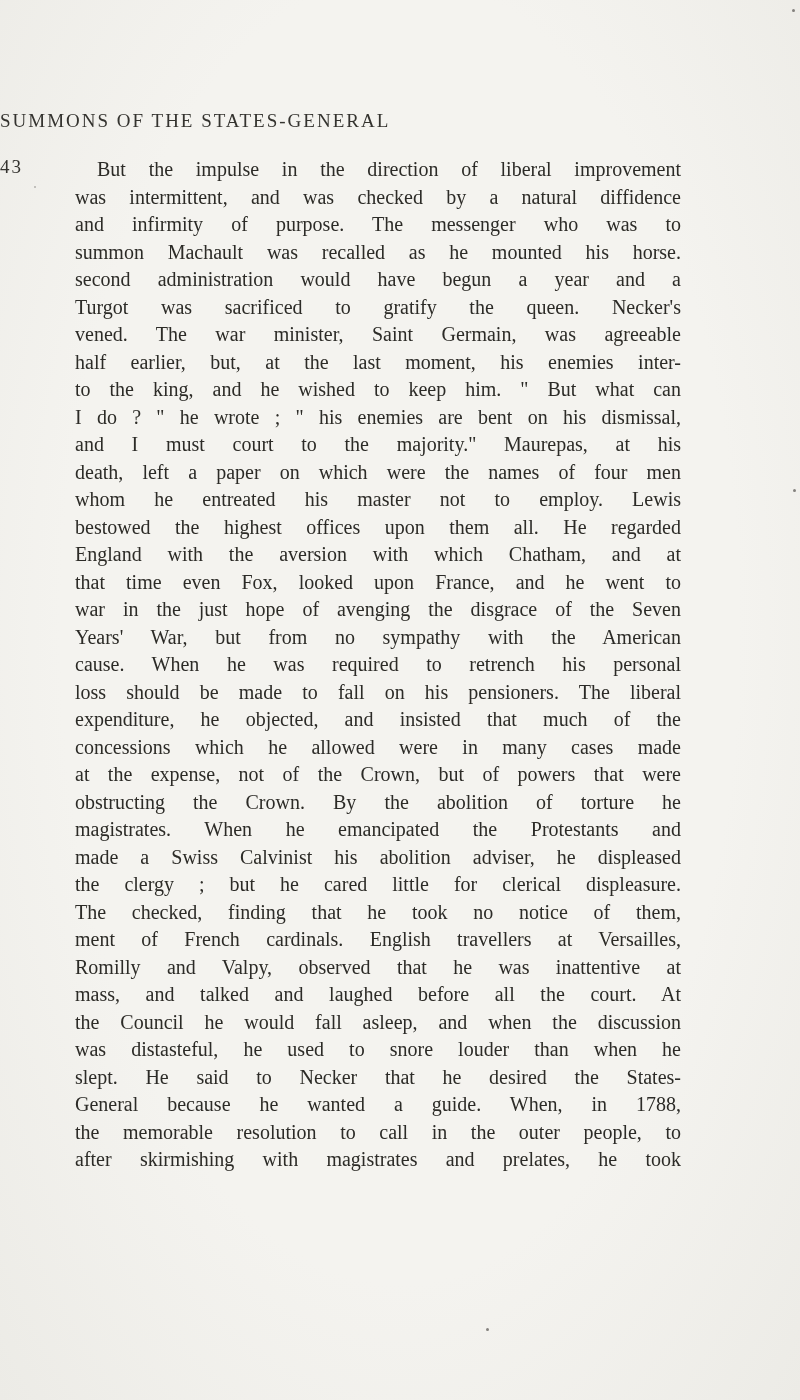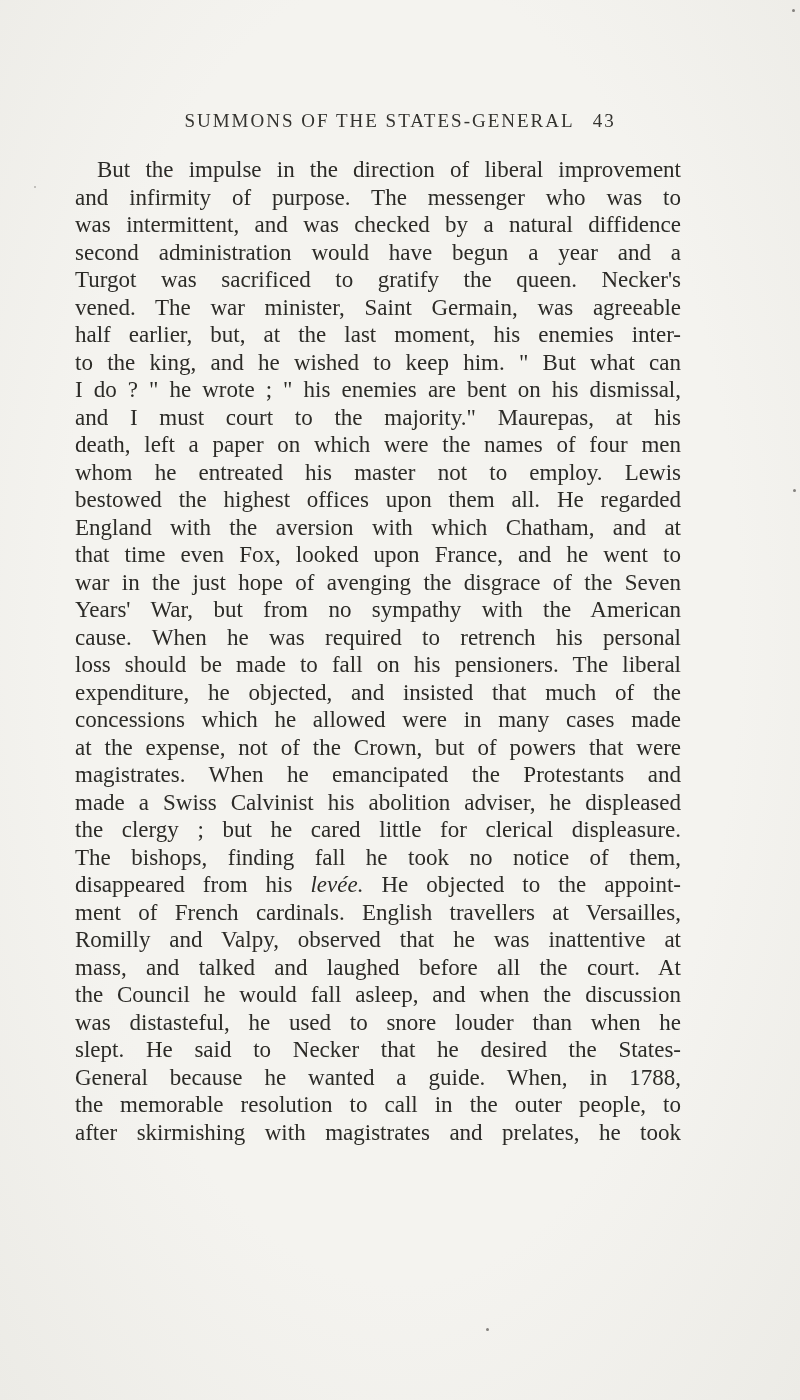--- a/index.html
+++ b/index.html
@@ -13,32 +13,33 @@
     overflow: hidden;
   }
   .running-header {
     position: absolute;
     top: 110px;
     left: 0;
     width: 100%;
     display: flex;
     justify-content: center;
     align-items: baseline;
-    gap: 18px;
+    gap: 24px;
     font-size: 19px;
     letter-spacing: 2px;
     color: #34332f;
+    flex-direction: column;
   }
   .body-text {
     position: absolute;
     top: 156px;
     left: 75px;
     width: 606px;
     color: #2c2b27;
-    font-size: 23px;
+    font-size: 20px;
   }
   .line {
     height: 27.5px;
     line-height: 27.5px;
     text-align: justify;
     text-align-last: justify;
     -moz-text-align-last: justify;
     white-space: normal;
   }
   .line:first-child { text-indent: 22px; }
@@ -59,46 +60,47 @@
 
 <div class="page">
 
   <div class="running-header">
     <span>SUMMONS OF THE STATES-GENERAL</span>
     <span>43</span>
   </div>
 
   <div class="body-text" id="body-text">
       <div class="line"><span>But the impulse in the direction of liberal improvement</span></div>
+      <div class="line"><span>was intermittent, and was checked by a natural diffidence</span></div>
       <div class="line"><span>and infirmity of purpose.  The messenger who was to</span></div>
-      <div class="line"><span>was intermittent, and was checked by a natural diffidence</span></div>
+      <div class="line"><span>summon Machault was recalled as he mounted his horse.</span></div>
       <div class="line"><span>second administration would have begun a year and a</span></div>
       <div class="line"><span>Turgot was sacrificed to gratify the queen.  Necker's</span></div>
       <div class="line"><span>vened.  The war minister, Saint Germain, was agreeable</span></div>
       <div class="line"><span>half earlier, but, at the last moment, his enemies inter-</span></div>
       <div class="line"><span>to the king, and he wished to keep him.  " But what can</span></div>
       <div class="line"><span>I do ? " he wrote ; " his enemies are bent on his dismissal,</span></div>
       <div class="line"><span>and I must court to the majority."  Maurepas, at his</span></div>
       <div class="line"><span>death, left a paper on which were the names of four men</span></div>
       <div class="line"><span>whom he entreated his master not to employ.  Lewis</span></div>
       <div class="line"><span>bestowed the highest offices upon them all.  He regarded</span></div>
       <div class="line"><span>England with the aversion with which Chatham, and at</span></div>
       <div class="line"><span>that time even Fox, looked upon France, and he went to</span></div>
       <div class="line"><span>war in the just hope of avenging the disgrace of the Seven</span></div>
       <div class="line"><span>Years' War, but from no sympathy with the American</span></div>
       <div class="line"><span>cause.  When he was required to retrench his personal</span></div>
       <div class="line"><span>loss should be made to fall on his pensioners.  The liberal</span></div>
       <div class="line"><span>expenditure, he objected, and insisted that much of the</span></div>
       <div class="line"><span>concessions which he allowed were in many cases made</span></div>
       <div class="line"><span>at the expense, not of the Crown, but of powers that were</span></div>
+      <div class="line"><span>obstructing the Crown.  By the abolition of torture he</span></div>
       <div class="line"><span>magistrates.  When he emancipated the Protestants and</span></div>
       <div class="line"><span>made a Swiss Calvinist his abolition adviser, he displeased</span></div>
       <div class="line"><span>the clergy ; but he cared little for clerical displeasure.</span></div>
-      <div class="line"><span>The bishops, finding fall he took no notice of them,</span></div>
-      <div class="line"><span>disappeared from his </span><span class="em">levée.</span><span>  He objected to the appoint-</span></div>
+      <div class="line"><span>The checked, finding that he took no notice of them,</span></div>
       <div class="line"><span>ment of French cardinals.  English travellers at Versailles,</span></div>
       <div class="line"><span>Romilly and Valpy, observed that he was inattentive at</span></div>
       <div class="line"><span>mass, and talked and laughed before all the court.  At</span></div>
       <div class="line"><span>the Council he would fall asleep, and when the discussion</span></div>
       <div class="line"><span>was distasteful, he used to snore louder than when he</span></div>
       <div class="line"><span>slept.  He said to Necker that he desired the States-</span></div>
       <div class="line"><span>General because he wanted a guide.  When, in 1788,</span></div>
       <div class="line"><span>the memorable resolution to call in the outer people, to</span></div>
       <div class="line"><span>after skirmishing with magistrates and prelates, he took</span></div>
     </div>

